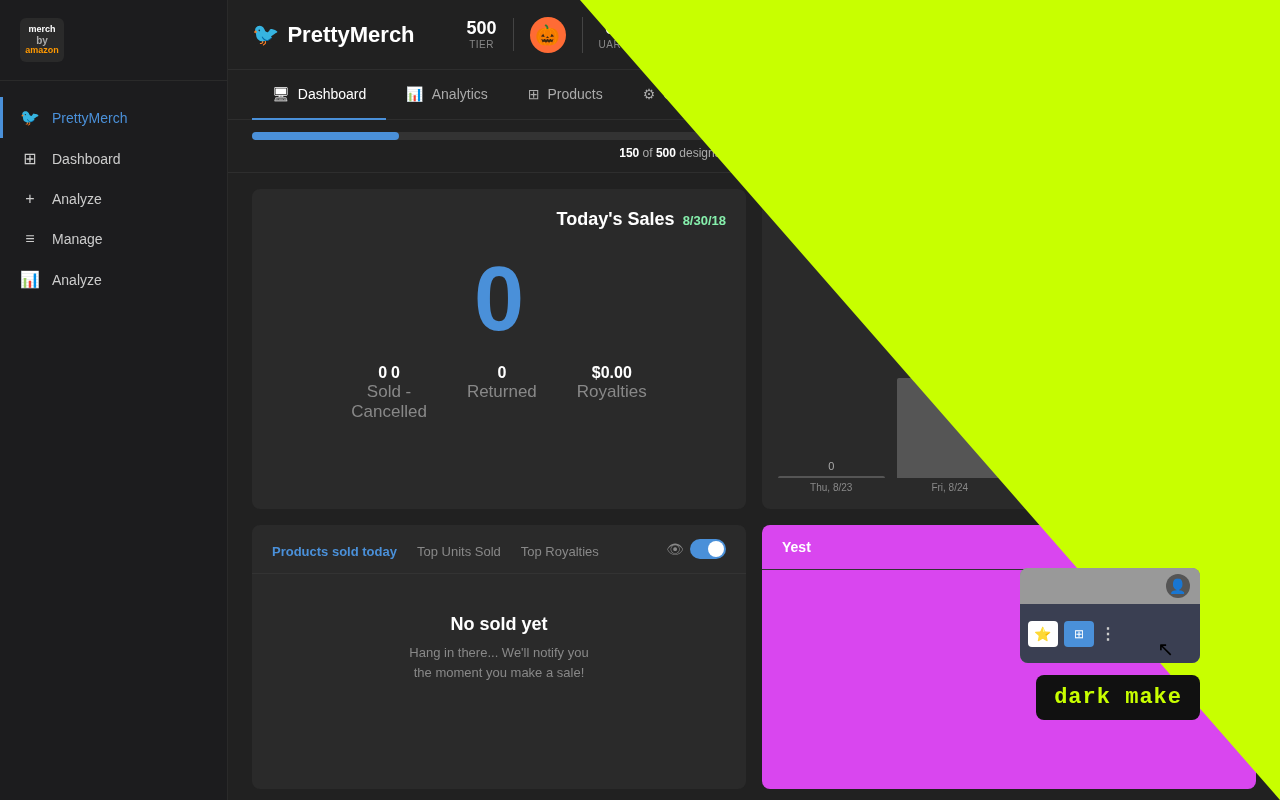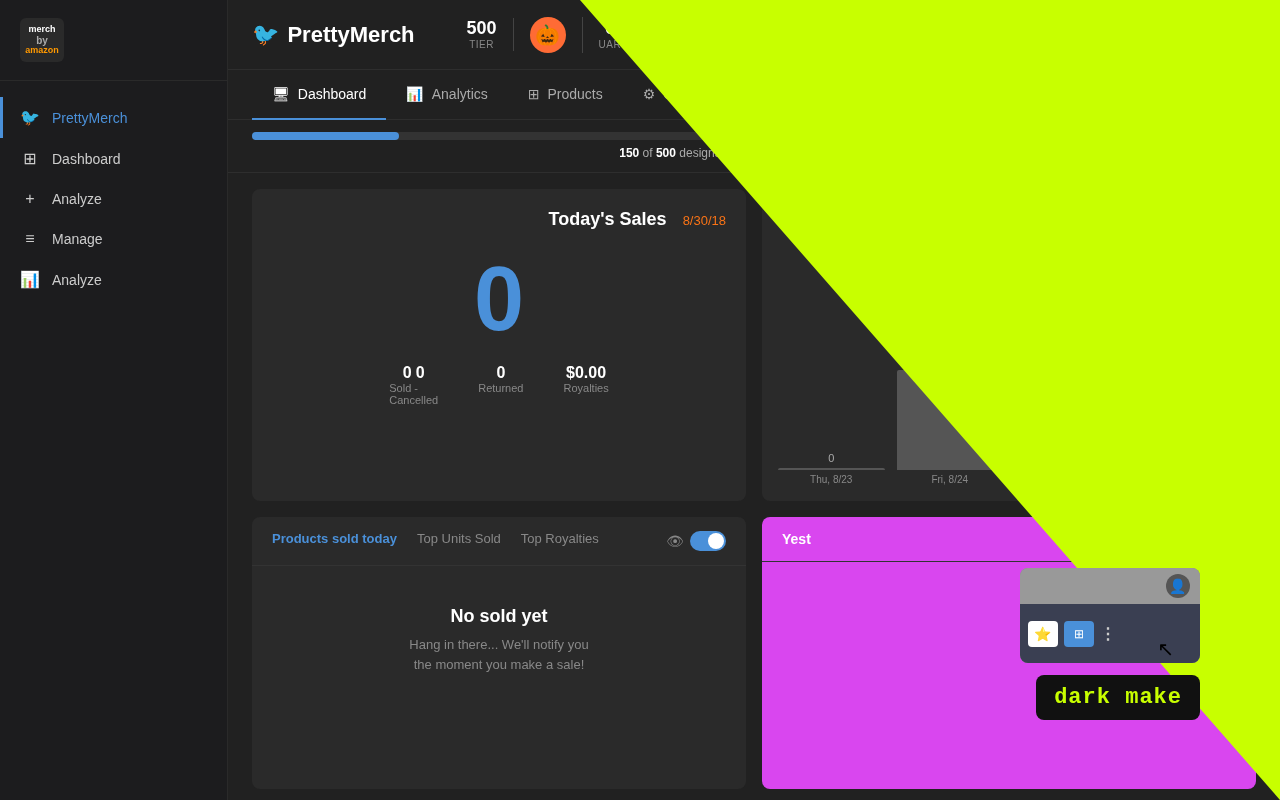--- a/index.html
+++ b/index.html
@@ -238,22 +238,23 @@
 
     
     .sales-card-title {
       font-size: 18px;
       font-weight: 600;
       color: #fff;
       margin-bottom: 4px;
     }
     .sales-date {
       font-size: 13px;
-      color: #f97316;
-      margin-left: 16px;
+      color: #86efac;
+      margin-left: 8px;
+      font-weight: bold;
     }
     .sales-number {
       font-size: 90px;
       font-weight: 700;
       color: #4a90d9;
       text-align: center;
       line-height: 1;
       margin: 20px 0;
     }
     .sales-stats-row {
@@ -268,23 +269,23 @@
       align-items: center;
     }
     .sales-stat-nums {
       display: flex;
       gap: 4px;
       font-size: 16px;
       font-weight: 600;
       color: #fff;
     }
     .sales-stat-label {
-      font-size: 11px;
+      font-size: 17px;
       color: #888;
-      text-align: left;
+      text-align: center;
     }
 
     
     .chart-card {
       background: #2a2a2a;
       border-radius: 8px;
       padding: 16px;
       display: flex;
       flex-direction: column;
     }
@@ -320,21 +321,21 @@
 
     
     .bottom-card {
       background: #2a2a2a;
       border-radius: 8px;
       padding: 0;
       overflow: hidden;
     }
     .bottom-card-tabs {
       display: flex;
-      align-items: flex-start;
+      align-items: flex-end;
       padding: 14px 20px;
       border-bottom: 1px solid #333;
       gap: 20px;
     }
     .bottom-tab {
       font-size: 13px;
       color: #888;
       cursor: pointer;
     }
     .bottom-tab.active {

